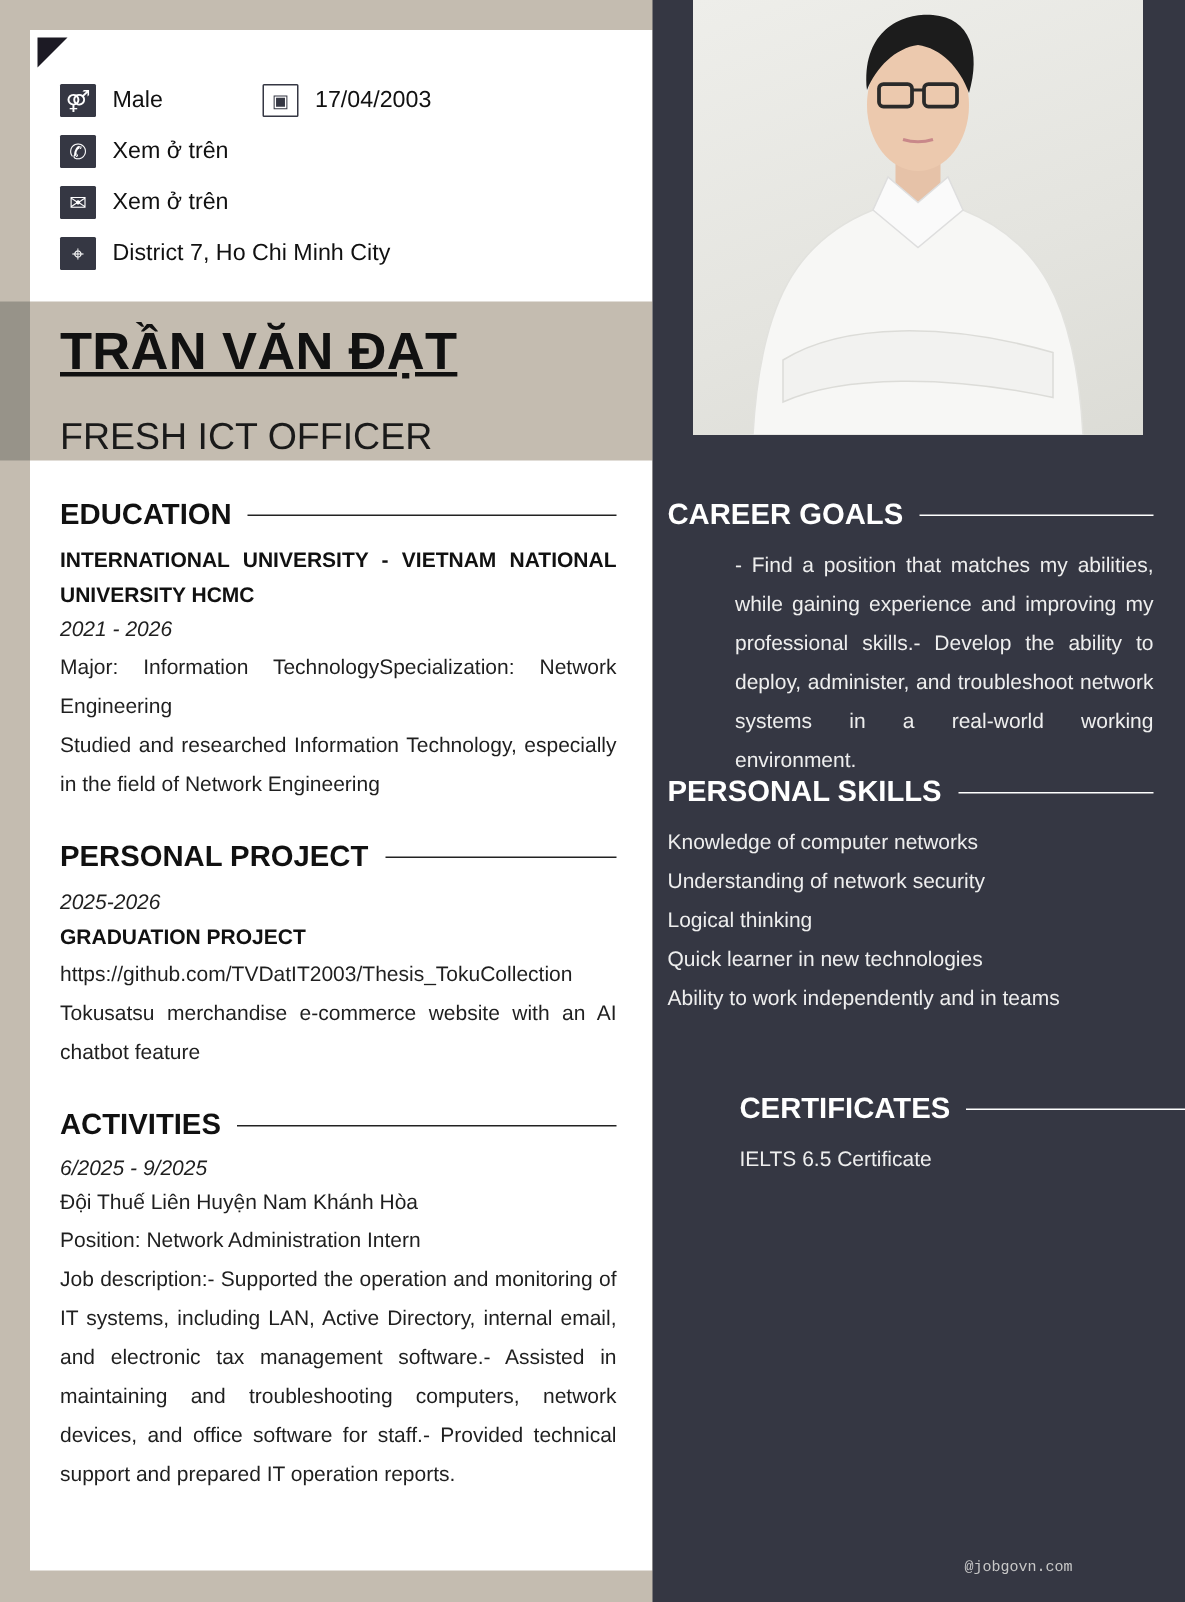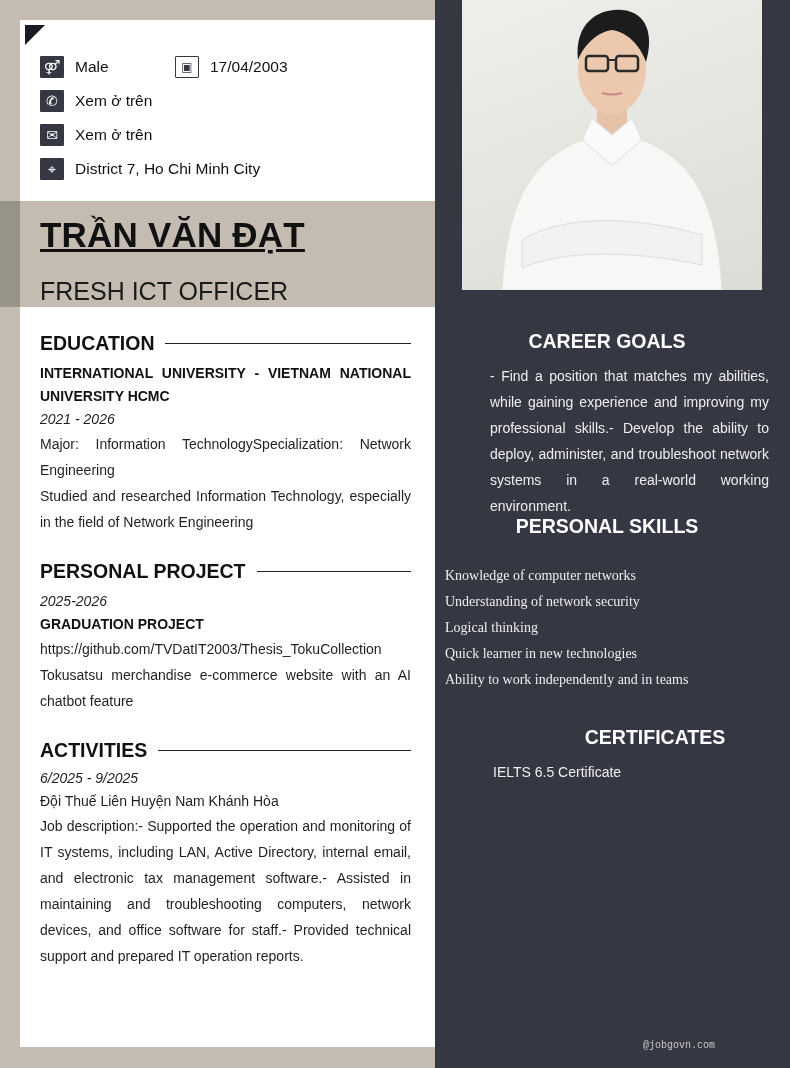--- a/index.html
+++ b/index.html
@@ -39,21 +39,21 @@
     }
     .job-title {
       position: absolute; left: 40px; top: 76px; font-size: 25px; color: #1a1a1a;
     }
     .section { position: absolute; left: 40px; width: 371px; }
     .section-head {
       display: flex; align-items: center; font-size: 19.5px; font-weight: bold; color: #111;
       height: 26px;
     }
     .section-head .rule { flex: 1; height: 1px; background: #222; margin-left: 11px; }
-    .dark .section-head { color: #fff; flex-direction: column; }
+    .dark .section-head { color: #fff; }
     .dark .section-head .rule { background: #fff; }
     .line { font-size: 14px; line-height: 26px; color: #1f1f1f; text-align: justify; }
     .line.bold { font-weight: bold; line-height: 23px; color: #111; }
     .line.italic { font-style: italic; line-height: 23px; }
     .line.tight { line-height: 23px; }
     .right-panel {
       position: absolute; left: 435px; top: 0; width: 355px; height: 1068px; background: #353743;
     }
     .photo {
       position: absolute; left: 27px; top: 0; width: 300px; height: 290px;
@@ -122,20 +122,21 @@
   <div class="line">Tokusatsu merchandise e-commerce website with an AI chatbot feature</div>
 </div>
 
 <div class="section" style="top:737px;">
   <div class="section-head">
     <span>ACTIVITIES</span>
     <span class="rule"></span>
   </div>
   <div class="line italic" style="margin-top:4px;">6/2025 - 9/2025</div>
   <div class="line tight">Đội Thuế Liên Huyện Nam Khánh Hòa</div>
+  <div class="line">Position: Network Administration Intern</div>
   <div class="line">Job description:- Supported the operation and monitoring of IT systems, including LAN, Active Directory, internal email, and electronic tax management software.- Assisted in maintaining and troubleshooting computers, network devices, and office software for staff.- Provided technical support and prepared IT operation reports.</div>
 </div>
 
 <div class="right-panel dark">
   <div class="photo">
     <svg width="300" height="290" viewBox="0 0 300 290">
 
       <path d="M40 290 C45 200 70 160 120 140 L150 150 L180 140 C230 160 255 200 260 290 Z" fill="#f7f7f5" stroke="#e2e2de" stroke-width="1"></path>
 
       <path d="M60 240 C100 215 170 215 240 235 L240 265 C170 250 100 250 60 268 Z" fill="#f2f2f0" stroke="#dcdcd8" stroke-width="1"></path>
@@ -162,21 +163,21 @@
       <span class="rule"></span>
     </div>
     <div class="line" style="margin-top:7px;margin-left:45px;">- Find a position that matches my abilities, while gaining experience and improving my professional skills.- Develop the ability to deploy, administer, and troubleshoot network systems in a real-world working environment.</div>
   </div>
 
   <div class="section" style="left:10px; top:515px; width:324px;">
     <div class="section-head">
       <span>PERSONAL SKILLS</span>
       <span class="rule"></span>
     </div>
-    <div style="margin-top:22px;font-family:Liberation Serif, serif;">
+    <div style="margin-top:7px;">
       <div class="line">Knowledge of computer networks</div>
       <div class="line">Understanding of network security</div>
       <div class="line">Logical thinking</div>
       <div class="line">Quick learner in new technologies</div>
       <div class="line">Ability to work independently and in teams</div>
     </div>
   </div>
 
   <div class="section" style="left:10px; top:726px; width:324px;margin-left:48px;">
     <div class="section-head">

